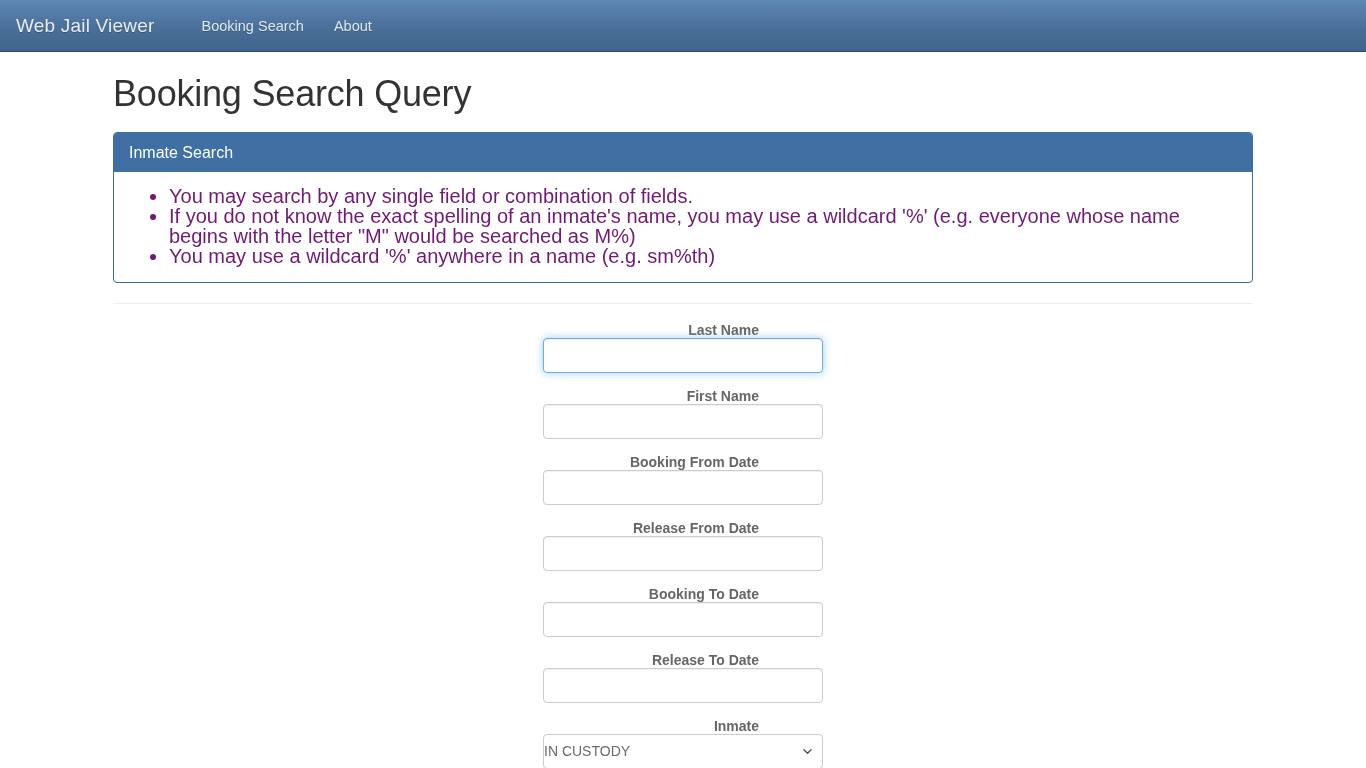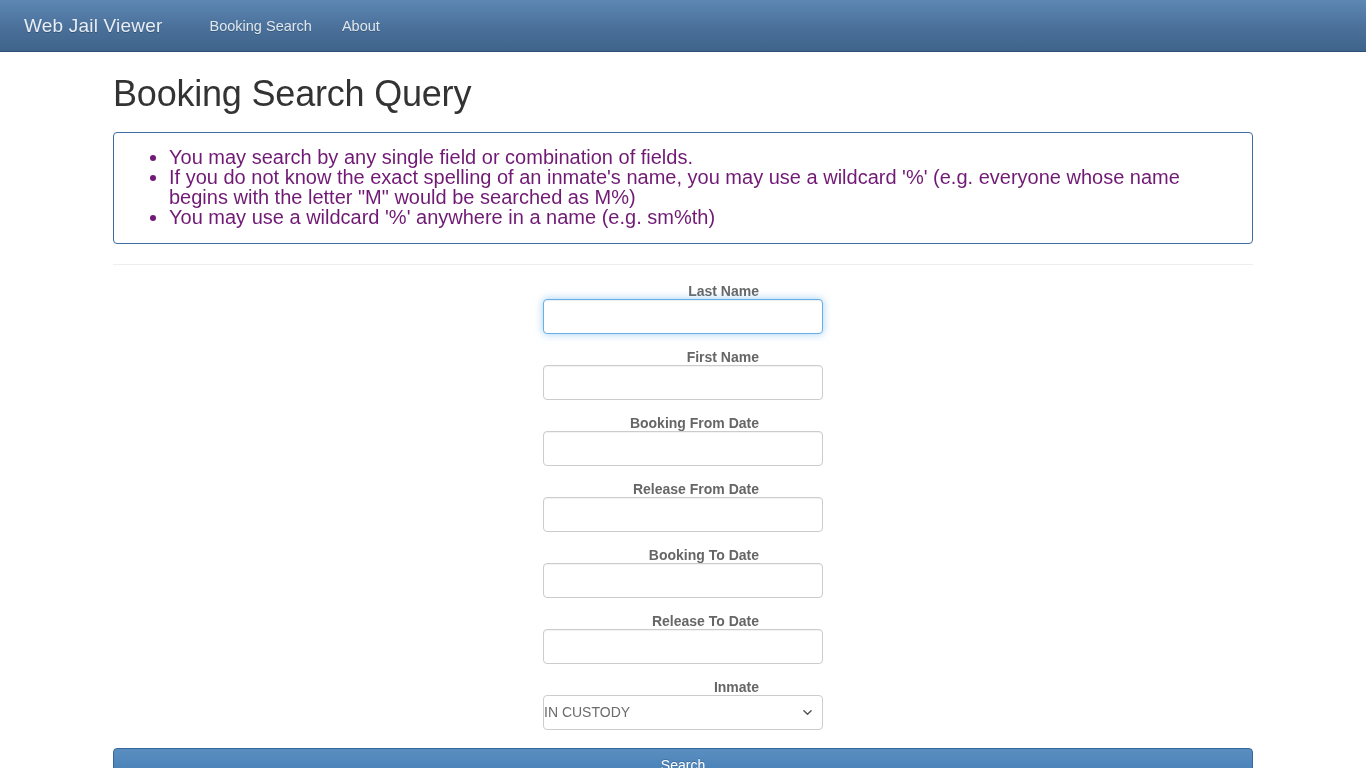--- a/index.html
+++ b/index.html
@@ -13,21 +13,21 @@
 
   
   .navbar {
     position: relative;
     width: 100%;
     height: 52px;
     background: linear-gradient(to bottom, #5d87b4 0%, #4a7099 55%, #3f648c 100%);
     border-bottom: 1px solid #2e4f73;
     display: flex;
     align-items: center;
-    padding-left: 24px;
+    padding-left: 16px;
   }
   .navbar-brand {
     color: #e8eef5;
     font-size: 19px;
     font-weight: normal;
     letter-spacing: .2px;
     padding: 0 14px 0 0;
     margin-right: 18px;
     text-shadow: 0 1px 0 rgba(0,0,0,.25);
     cursor: pointer;
@@ -200,20 +200,21 @@
     <div class="nav-link">Booking Search</div>
     <div class="nav-link">About</div>
   </div>
 </div>
 
 <div class="container">
 
   <h1 class="page-title">Booking Search Query</h1>
 
   <div class="panel">
+    <div class="panel-heading">Inmate Search</div>
     <div class="panel-body">
       <ul>
         <li>You may search by any single field or combination of fields.</li>
         <li>If you do not know the exact spelling of an inmate's name, you may use a wildcard '%' (e.g. everyone whose name begins with the letter "M" would be searched as M%)</li>
         <li>You may use a wildcard '%' anywhere in a name (e.g. sm%th)</li>
       </ul>
     </div>
   </div>
 
   <hr class="divider">

